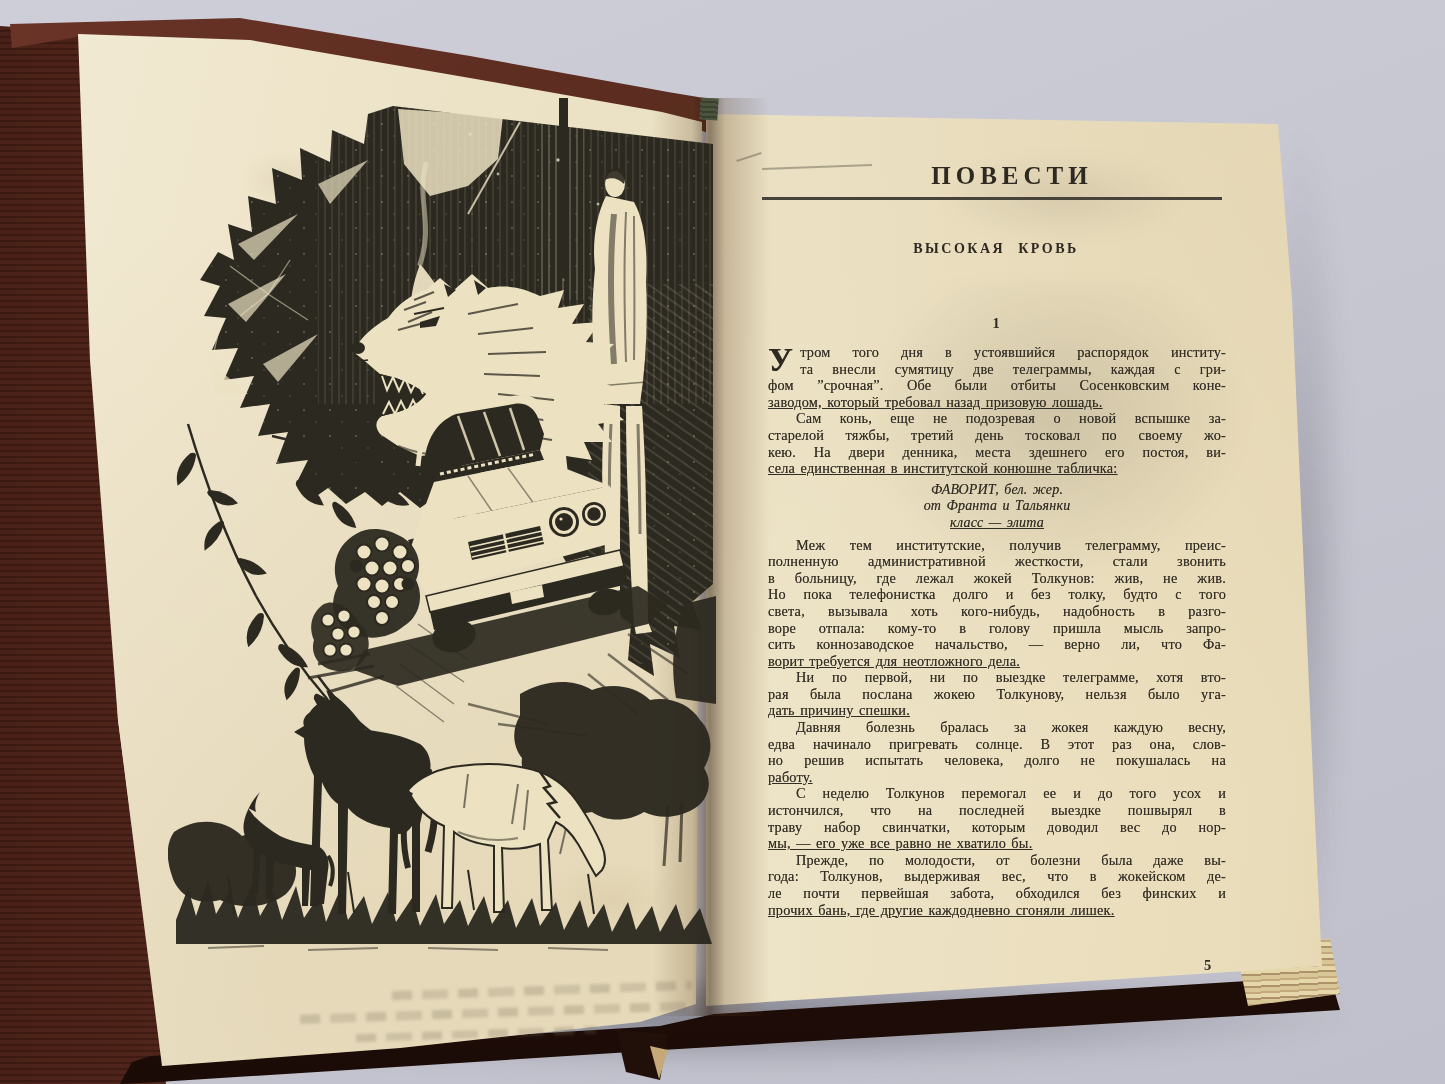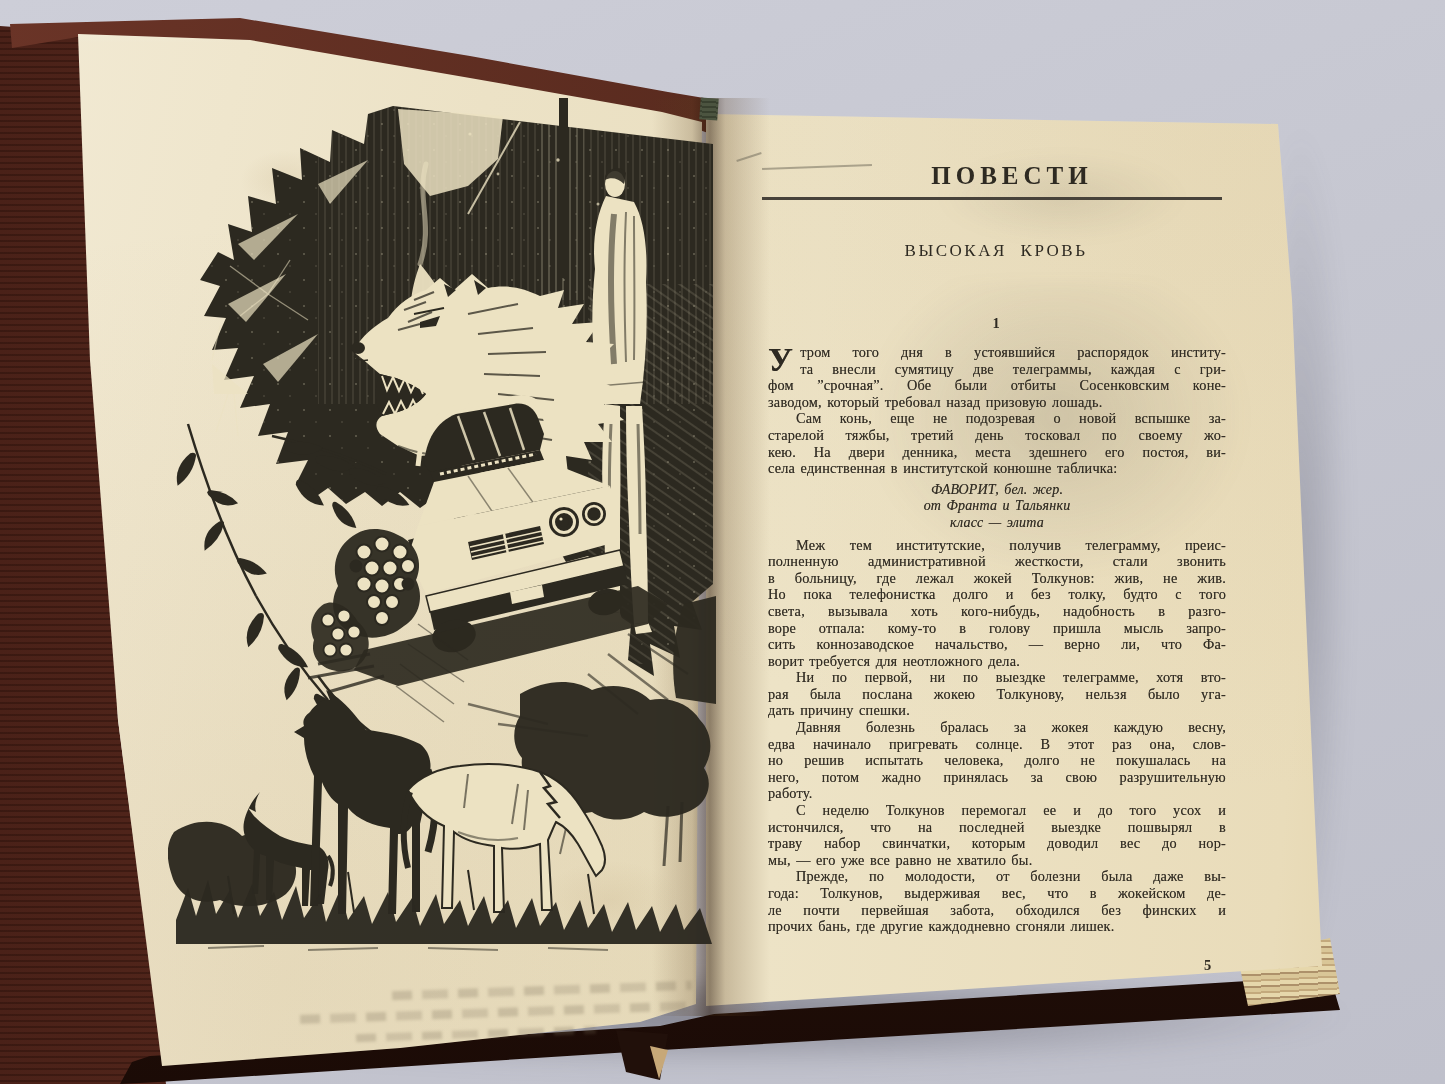--- a/index.html
+++ b/index.html
@@ -68,28 +68,28 @@
     background:radial-gradient(ellipse at 50% 45%,rgba(92,85,68,.18),rgba(92,85,68,0) 70%);}
   .sm2{left:225px;top:40px;width:250px;height:90px;
     background:radial-gradient(ellipse at 50% 50%,rgba(92,85,68,.12),rgba(92,85,68,0) 70%);}
   .pencil{position:absolute;background:#74705f;opacity:.55;}
   .pm1{left:50px;top:54px;width:110px;height:2px;transform:rotate(-2deg);}
   .pm2{left:24px;top:44px;width:26px;height:2px;transform:rotate(-18deg);}
   .running-head{position:absolute;left:72px;top:50px;width:456px;text-align:center;
     font-size:25px;font-weight:bold;letter-spacing:5px;color:#2e2a22;}
   .head-rule{position:absolute;left:50px;top:85px;width:460px;height:3px;background:#47423a;}
   .story-title{position:absolute;left:56px;top:129px;width:456px;text-align:center;
-    font-size:17px;font-weight:normal;letter-spacing:2.5px;word-spacing:7px;color:#2e2a22;}
+    font-size:14px;font-weight:bold;letter-spacing:2.5px;word-spacing:7px;color:#2e2a22;}
   .chapter-number{position:absolute;left:56px;top:203px;width:456px;text-align:center;
     font-size:14.5px;font-weight:bold;color:#2e2a22;}
   .text-flow{position:absolute;left:56px;top:232px;width:458px;
     font-size:14.3px;color:#332e25;word-spacing:1.6px;letter-spacing:.2px;
     text-shadow:0 0 .5px rgba(47,43,35,.65);}
   .line{height:16.6px;line-height:16.6px;text-align:justify;text-align-last:justify;white-space:nowrap;}
-  .line.last{text-align-last:left;}
+  .line.last{text-align-last:left;text-decoration:underline;}
   .line.indent{text-indent:28px;}
   .dropcap{float:left;font-size:34px;line-height:29px;height:31px;padding:1px 7px 0 0;
     font-weight:bold;color:#2e2a22;}
   .block.plaque{margin:5px 0;}
   .block.plaque .line{text-align:center;text-align-last:center;font-style:italic;
     font-size:14px;white-space:nowrap;}
   .page-number{position:absolute;left:492px;top:845px;font-size:14.5px;font-weight:bold;color:#332e25;}
 </style>
 </head>
 <body>
@@ -441,21 +441,20 @@
         </div>
         <div class="block paragraph">
           <div class="line indent">Ни по первой, ни по выездке телеграмме, хотя вто-</div>
           <div class="line">рая была послана жокею Толкунову, нельзя было уга-</div>
           <div class="line last">дать причину спешки.</div>
         </div>
         <div class="block paragraph">
           <div class="line indent">Давняя болезнь бралась за жокея каждую весну,</div>
           <div class="line">едва начинало пригревать солнце. В этот раз она, слов-</div>
           <div class="line">но решив испытать человека, долго не покушалась на</div>
-          <div class="line">него, потом жадно принялась за свою разрушительную</div>
           <div class="line last">работу.</div>
         </div>
         <div class="block paragraph">
           <div class="line indent">С неделю Толкунов перемогал ее и до того усох и</div>
           <div class="line">истончился, что на последней выездке пошвырял в</div>
           <div class="line">траву набор свинчатки, которым доводил вес до нор-</div>
           <div class="line last">мы, — его уже все равно не хватило бы.</div>
         </div>
         <div class="block paragraph">
           <div class="line indent">Прежде, по молодости, от болезни была даже вы-</div>

